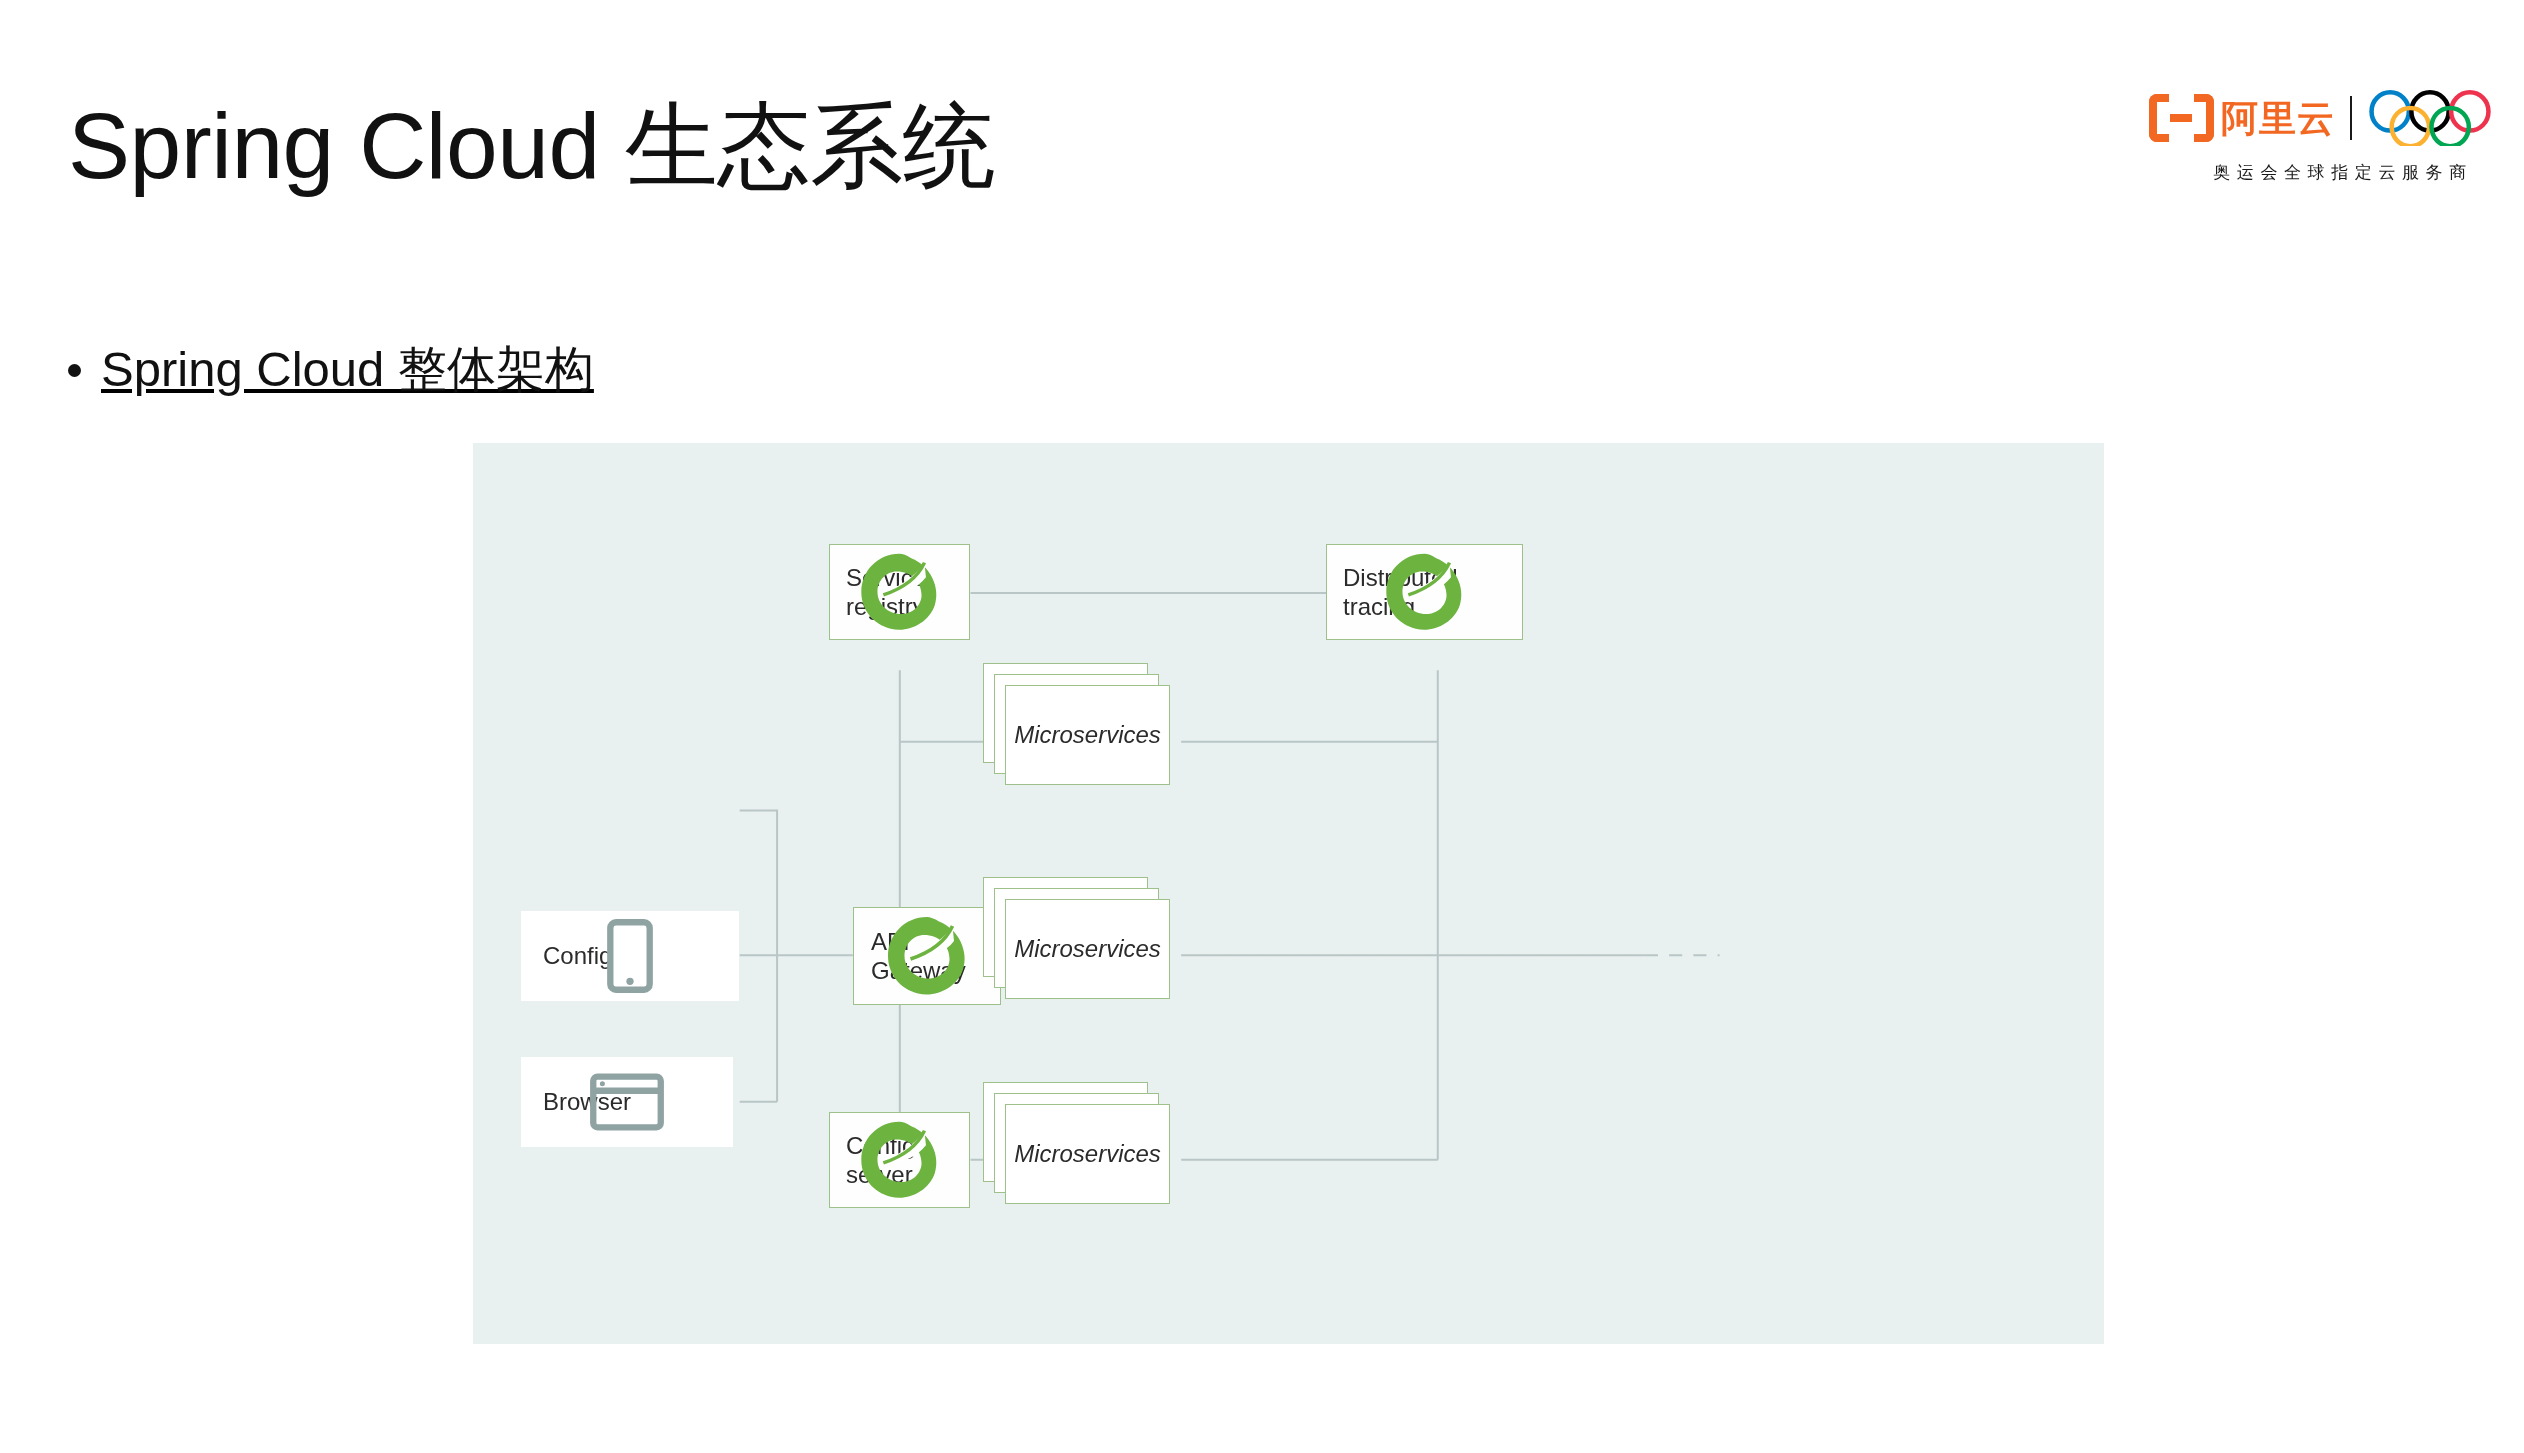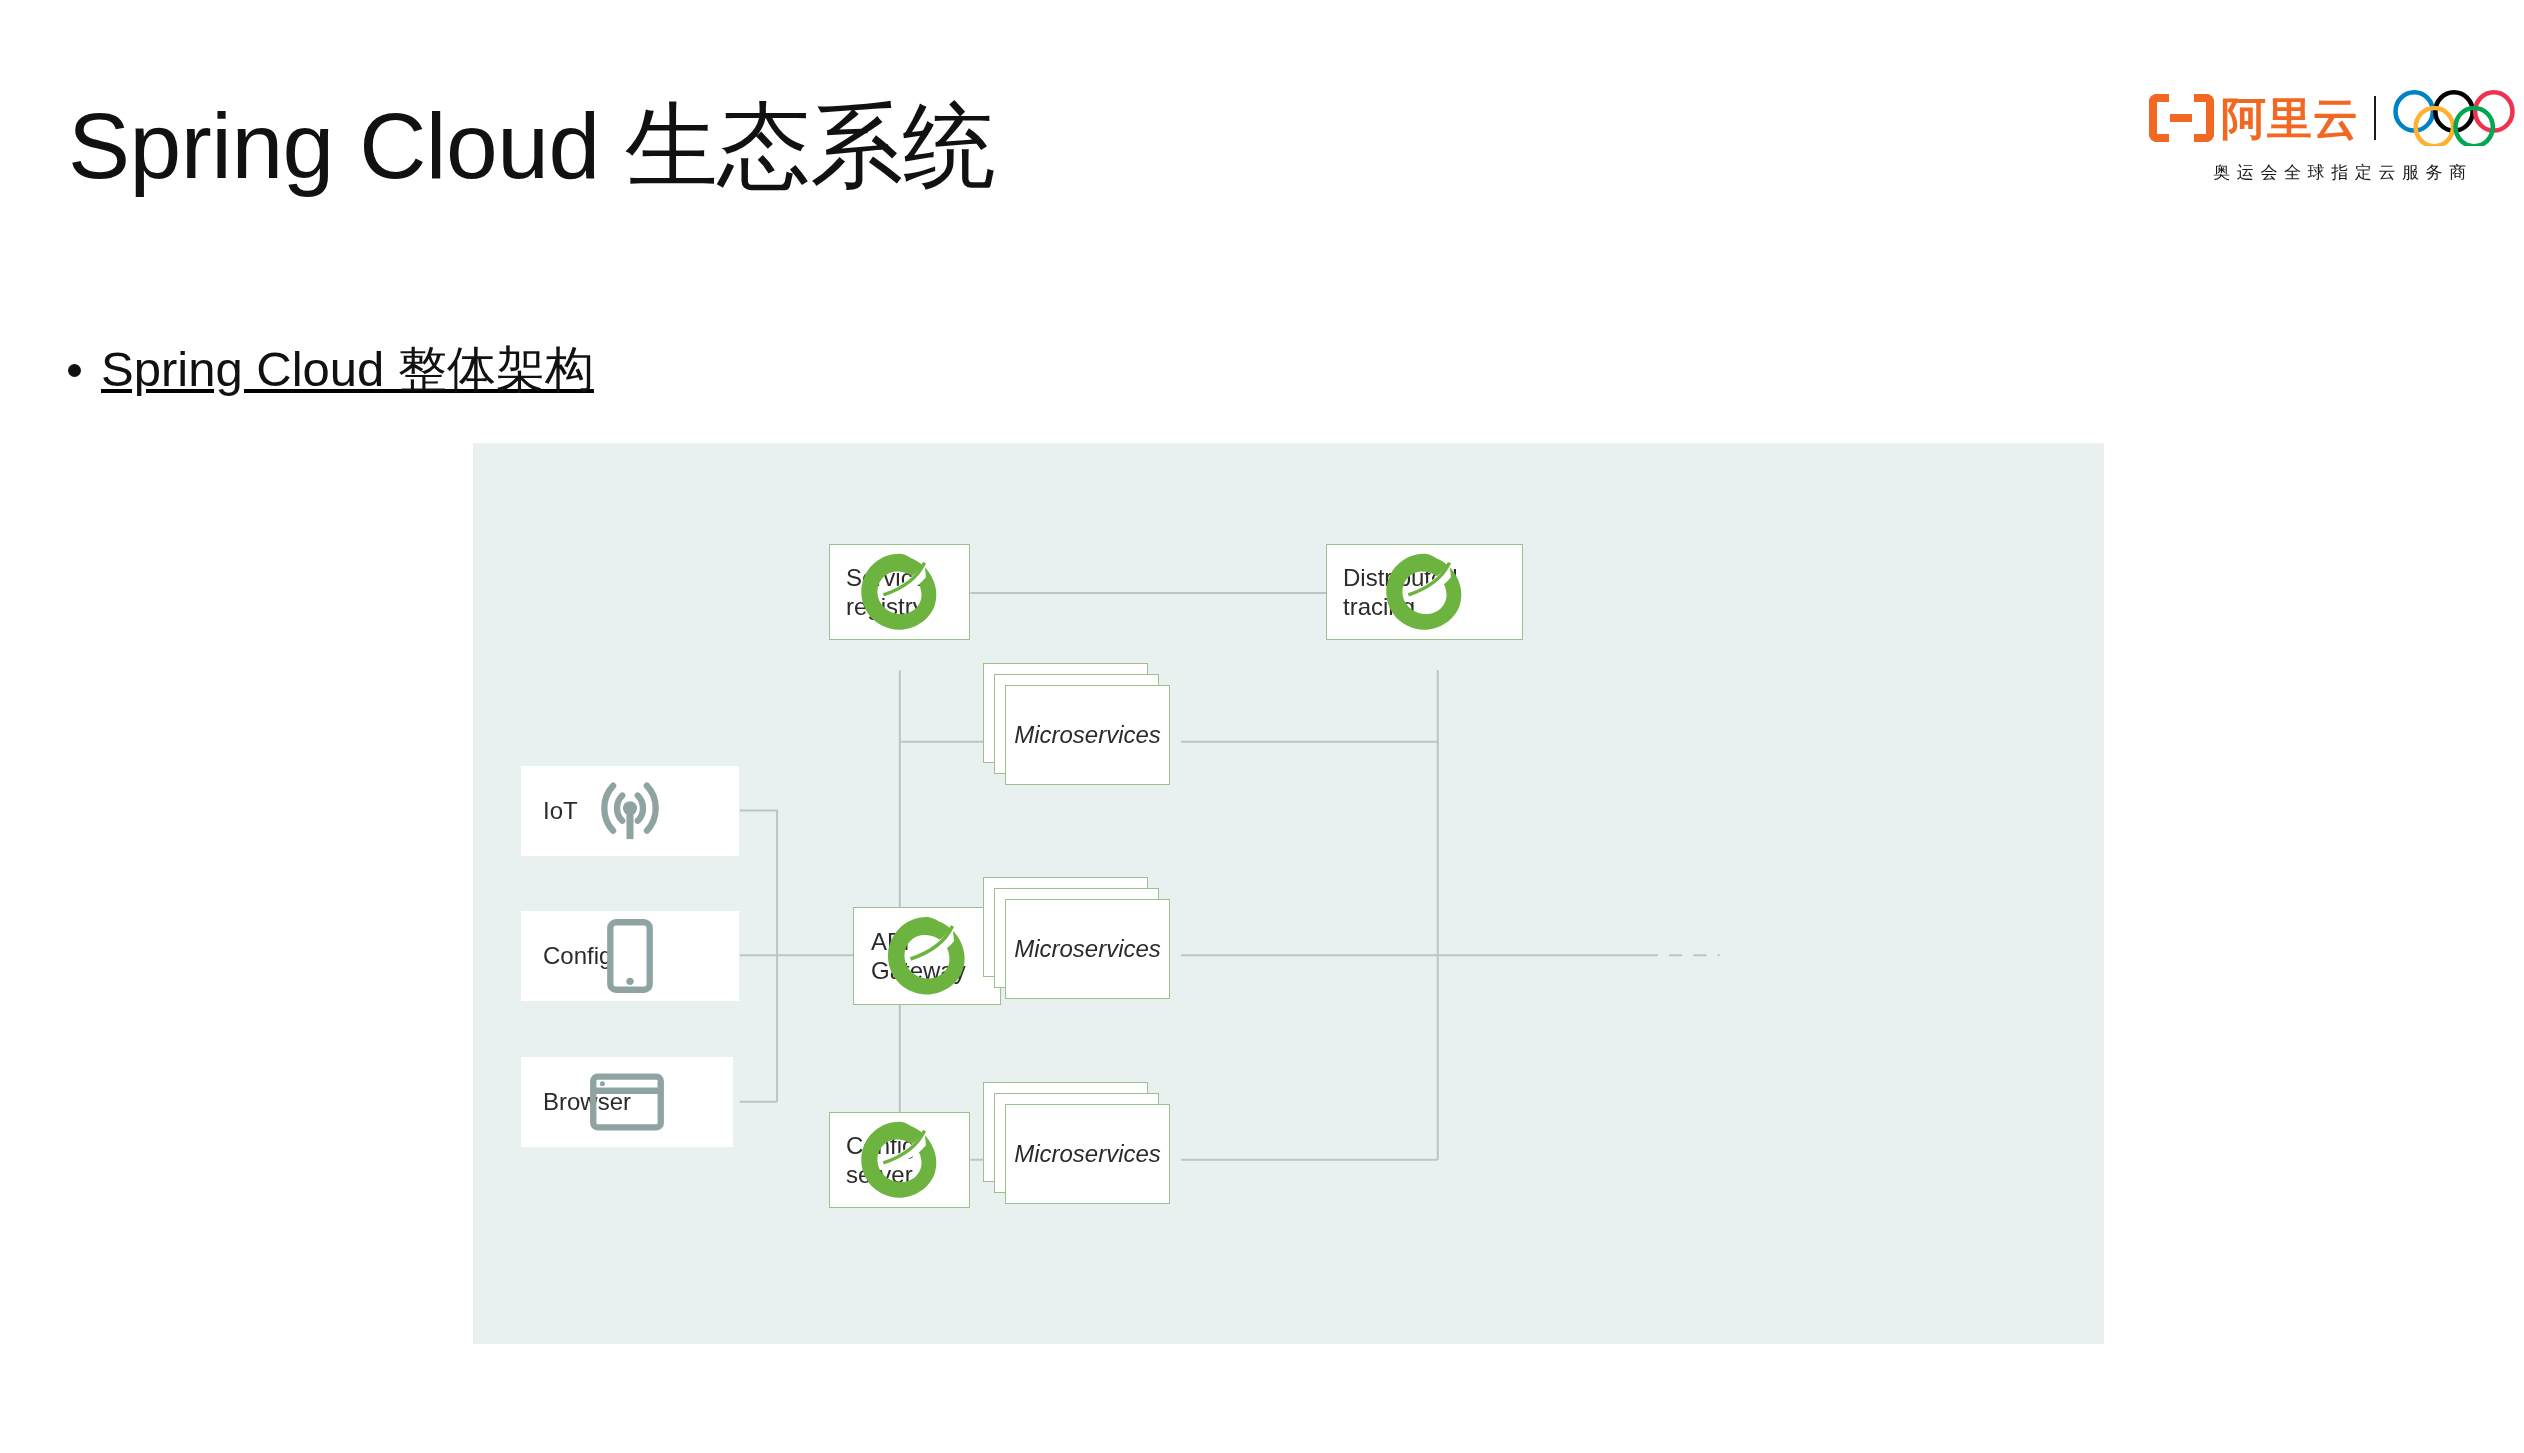--- a/index.html
+++ b/index.html
@@ -40,21 +40,21 @@
   #ali-mark .bk{
     position:absolute;top:0;width:20px;height:48px;
     border:8px solid #f26822;box-sizing:border-box;
   }
   #ali-mark .bk.l{left:0;border-right:none;border-radius:8px 0 0 8px;}
   #ali-mark .bk.r{right:0;border-left:none;border-radius:0 8px 8px 0;}
   #ali-mark .dash{
     position:absolute;left:21px;top:20px;width:22px;height:8px;background:#f26822;
   }
   #ali-word{
-    font-size:45px;font-weight:700;color:#f26822;letter-spacing:1px;
+    font-size:37px;font-weight:700;color:#f26822;letter-spacing:1px;
     line-height:1;white-space:nowrap;
   }
   #brand-sep{
     width:2px;height:44px;background:#1a1a1a;margin:0 15px;flex:0 0 auto;
   }
   #rings{width:126px;height:56px;flex:0 0 auto;}
   #brand-tag{
     margin-top:13px;font-size:17px;letter-spacing:6.6px;color:#1a1a1a;
     text-align:center;white-space:nowrap;padding-left:4px;
   }
@@ -143,33 +143,20 @@
 
       <path d="M 1910 450 V 1420"></path>
       <path d="M 1402 592 H 1910"></path>
       <path d="M 1402 1420 H 1910"></path>
 
       <path d="M 1402 1015 H 2320" stroke-dasharray="2 0"></path>
       <path d="M 2320 1015 H 2468" stroke-dasharray="26 22"></path>
     </g>
   </svg>
 
-  <div class="node plain" style="left:48px;top:323px;width:218px;height:90px;padding:0 22px;">
-    <svg class="client-ico" viewBox="0 0 64 64">
-      <g fill="none" stroke="#8fa3a3" stroke-width="4.5" stroke-linecap="round">
-        <path d="M20 14 A20 22 0 0 0 20 46"></path>
-        <path d="M44 14 A20 22 0 0 1 44 46"></path>
-        <path d="M26.5 21 A11 12 0 0 0 26.5 39"></path>
-        <path d="M37.5 21 A11 12 0 0 1 37.5 39"></path>
-      </g>
-      <circle cx="32" cy="30" r="5" fill="#8fa3a3"></circle>
-      <rect x="29.5" y="30" width="5" height="22" fill="#8fa3a3"></rect>
-    </svg>
-    <span class="lbl">IoT</span>
-  </div>
 
   <div class="node plain" style="left:48px;top:468px;width:218px;height:90px;padding:0 22px;">
     <svg class="client-ico" viewBox="0 0 64 64">
       <rect x="18" y="8" width="28" height="48" rx="4" fill="none" stroke="#8fa3a3" stroke-width="4.5"></rect>
       <rect x="24" y="16" width="16" height="28" fill="#ffffff"></rect>
       <circle cx="32" cy="50" r="2.6" fill="#8fa3a3"></circle>
     </svg>
     <span class="lbl">Config</span>
   </div>
 

